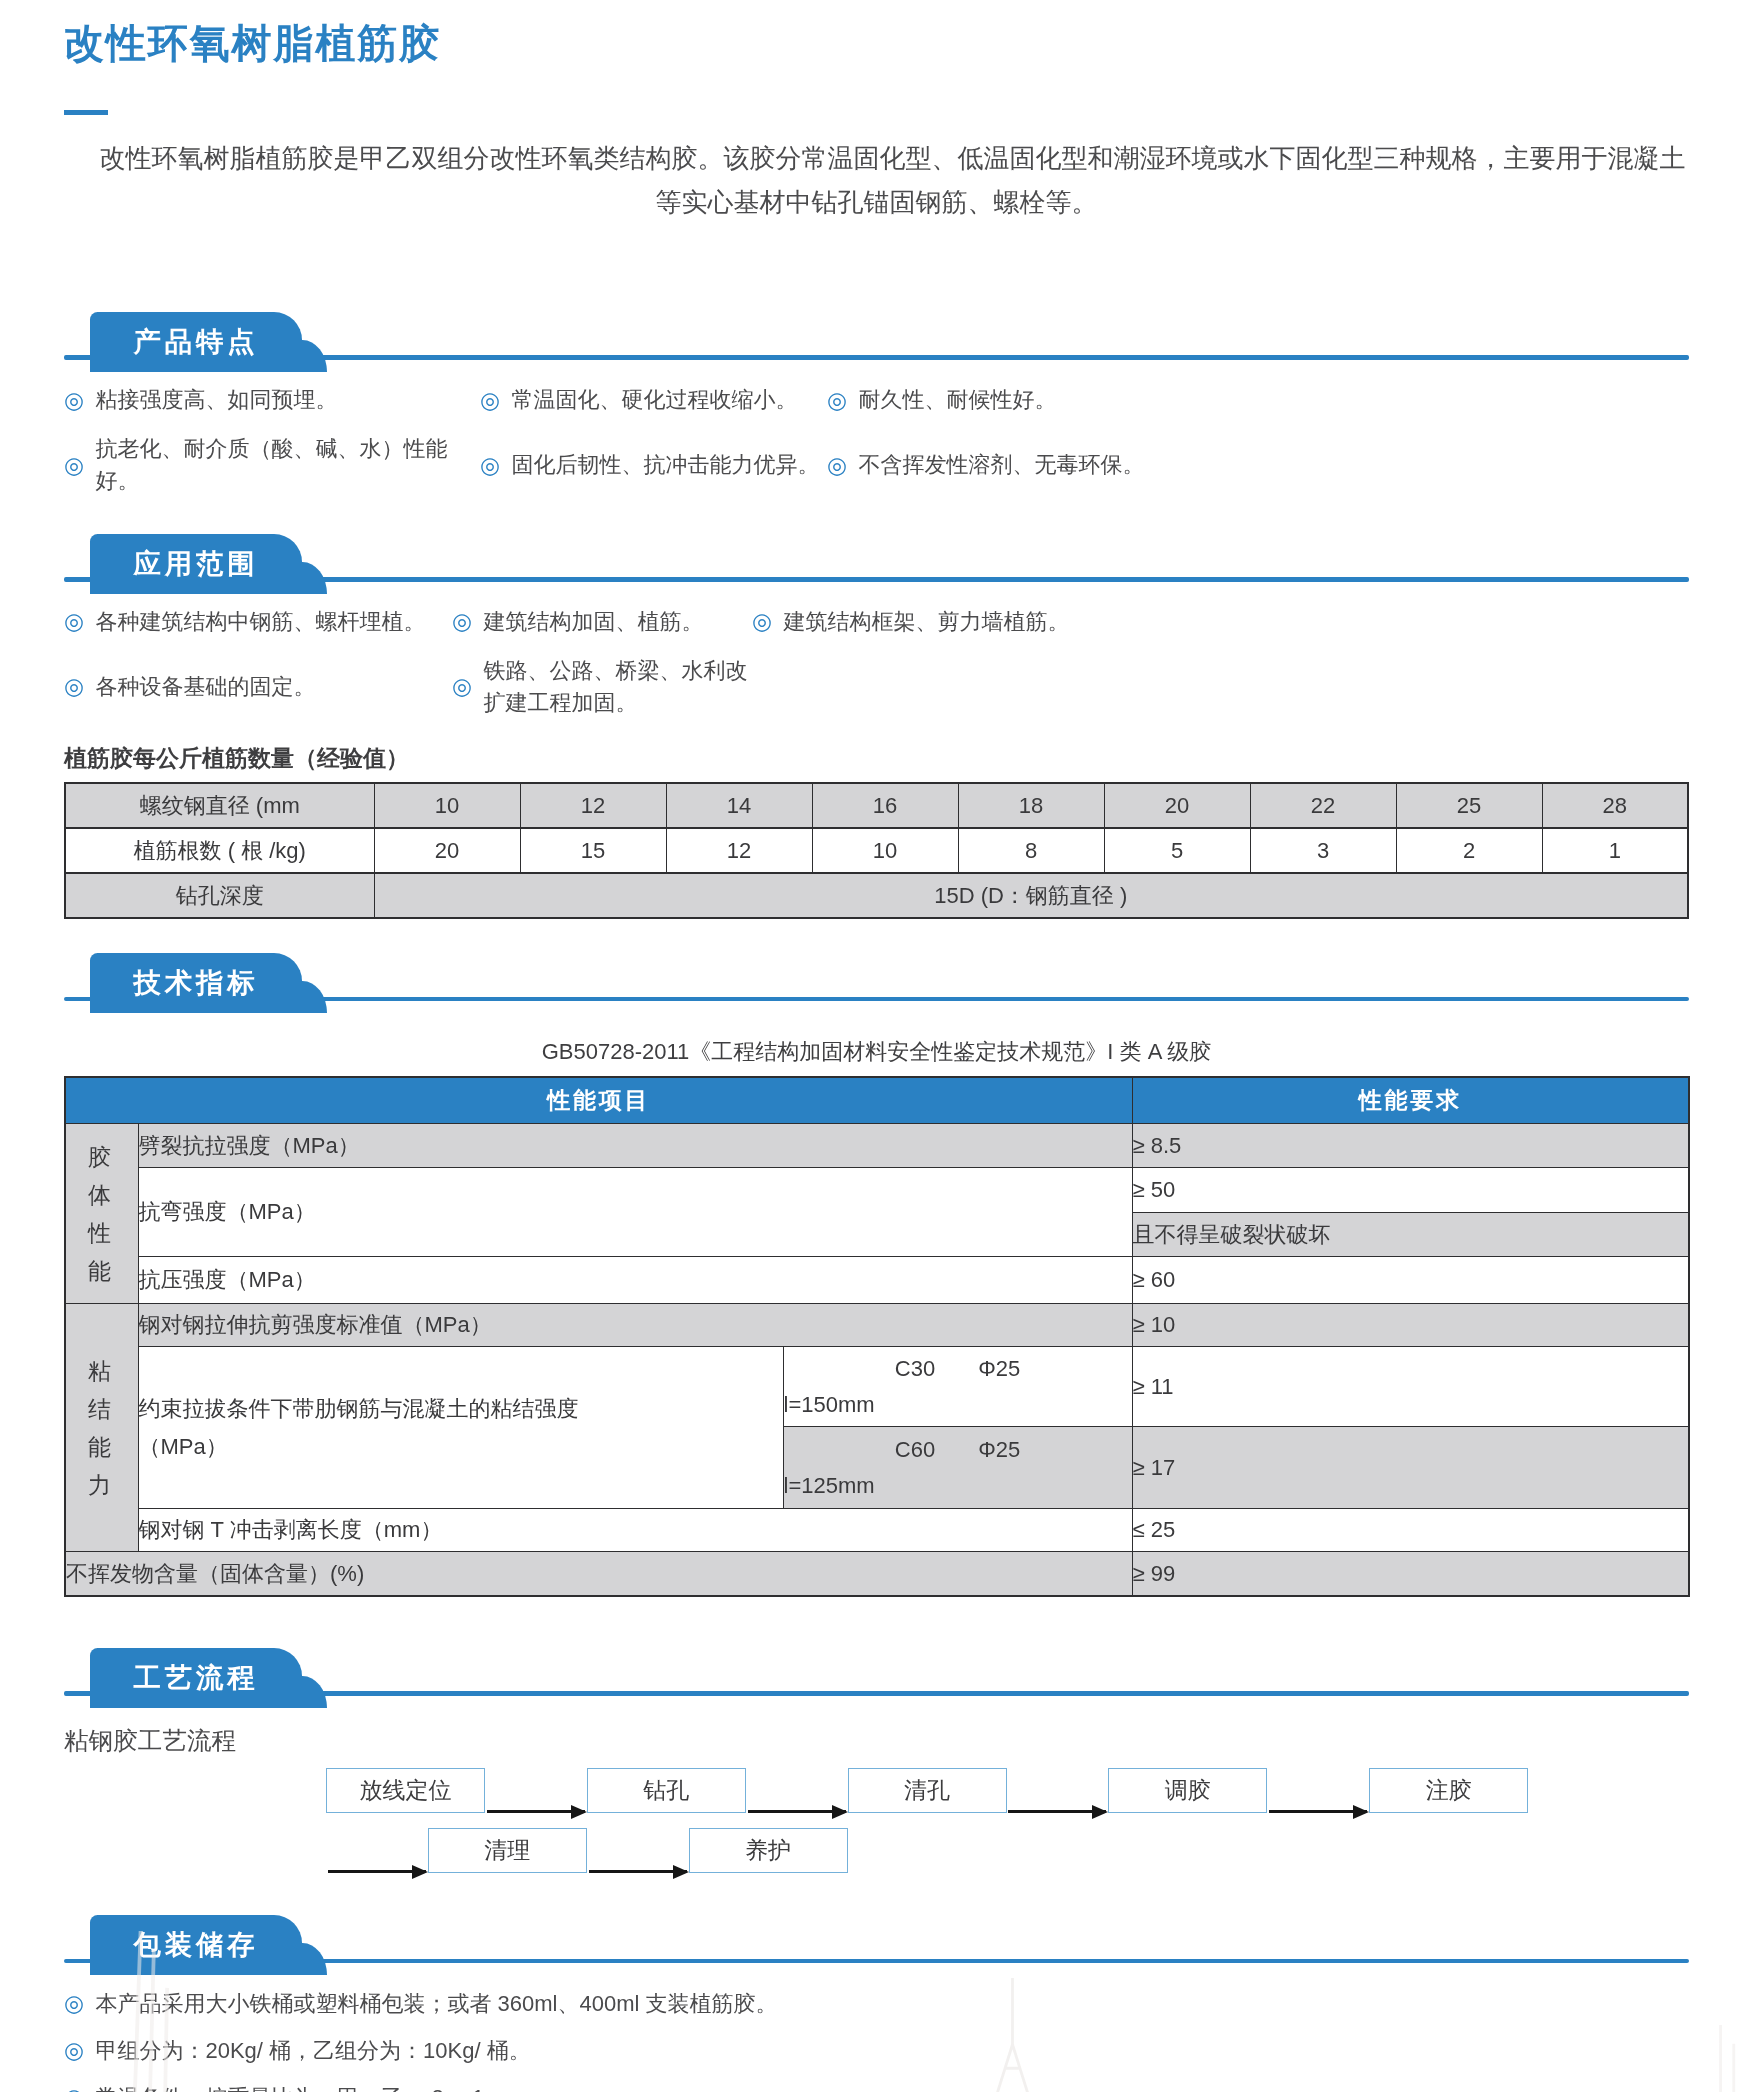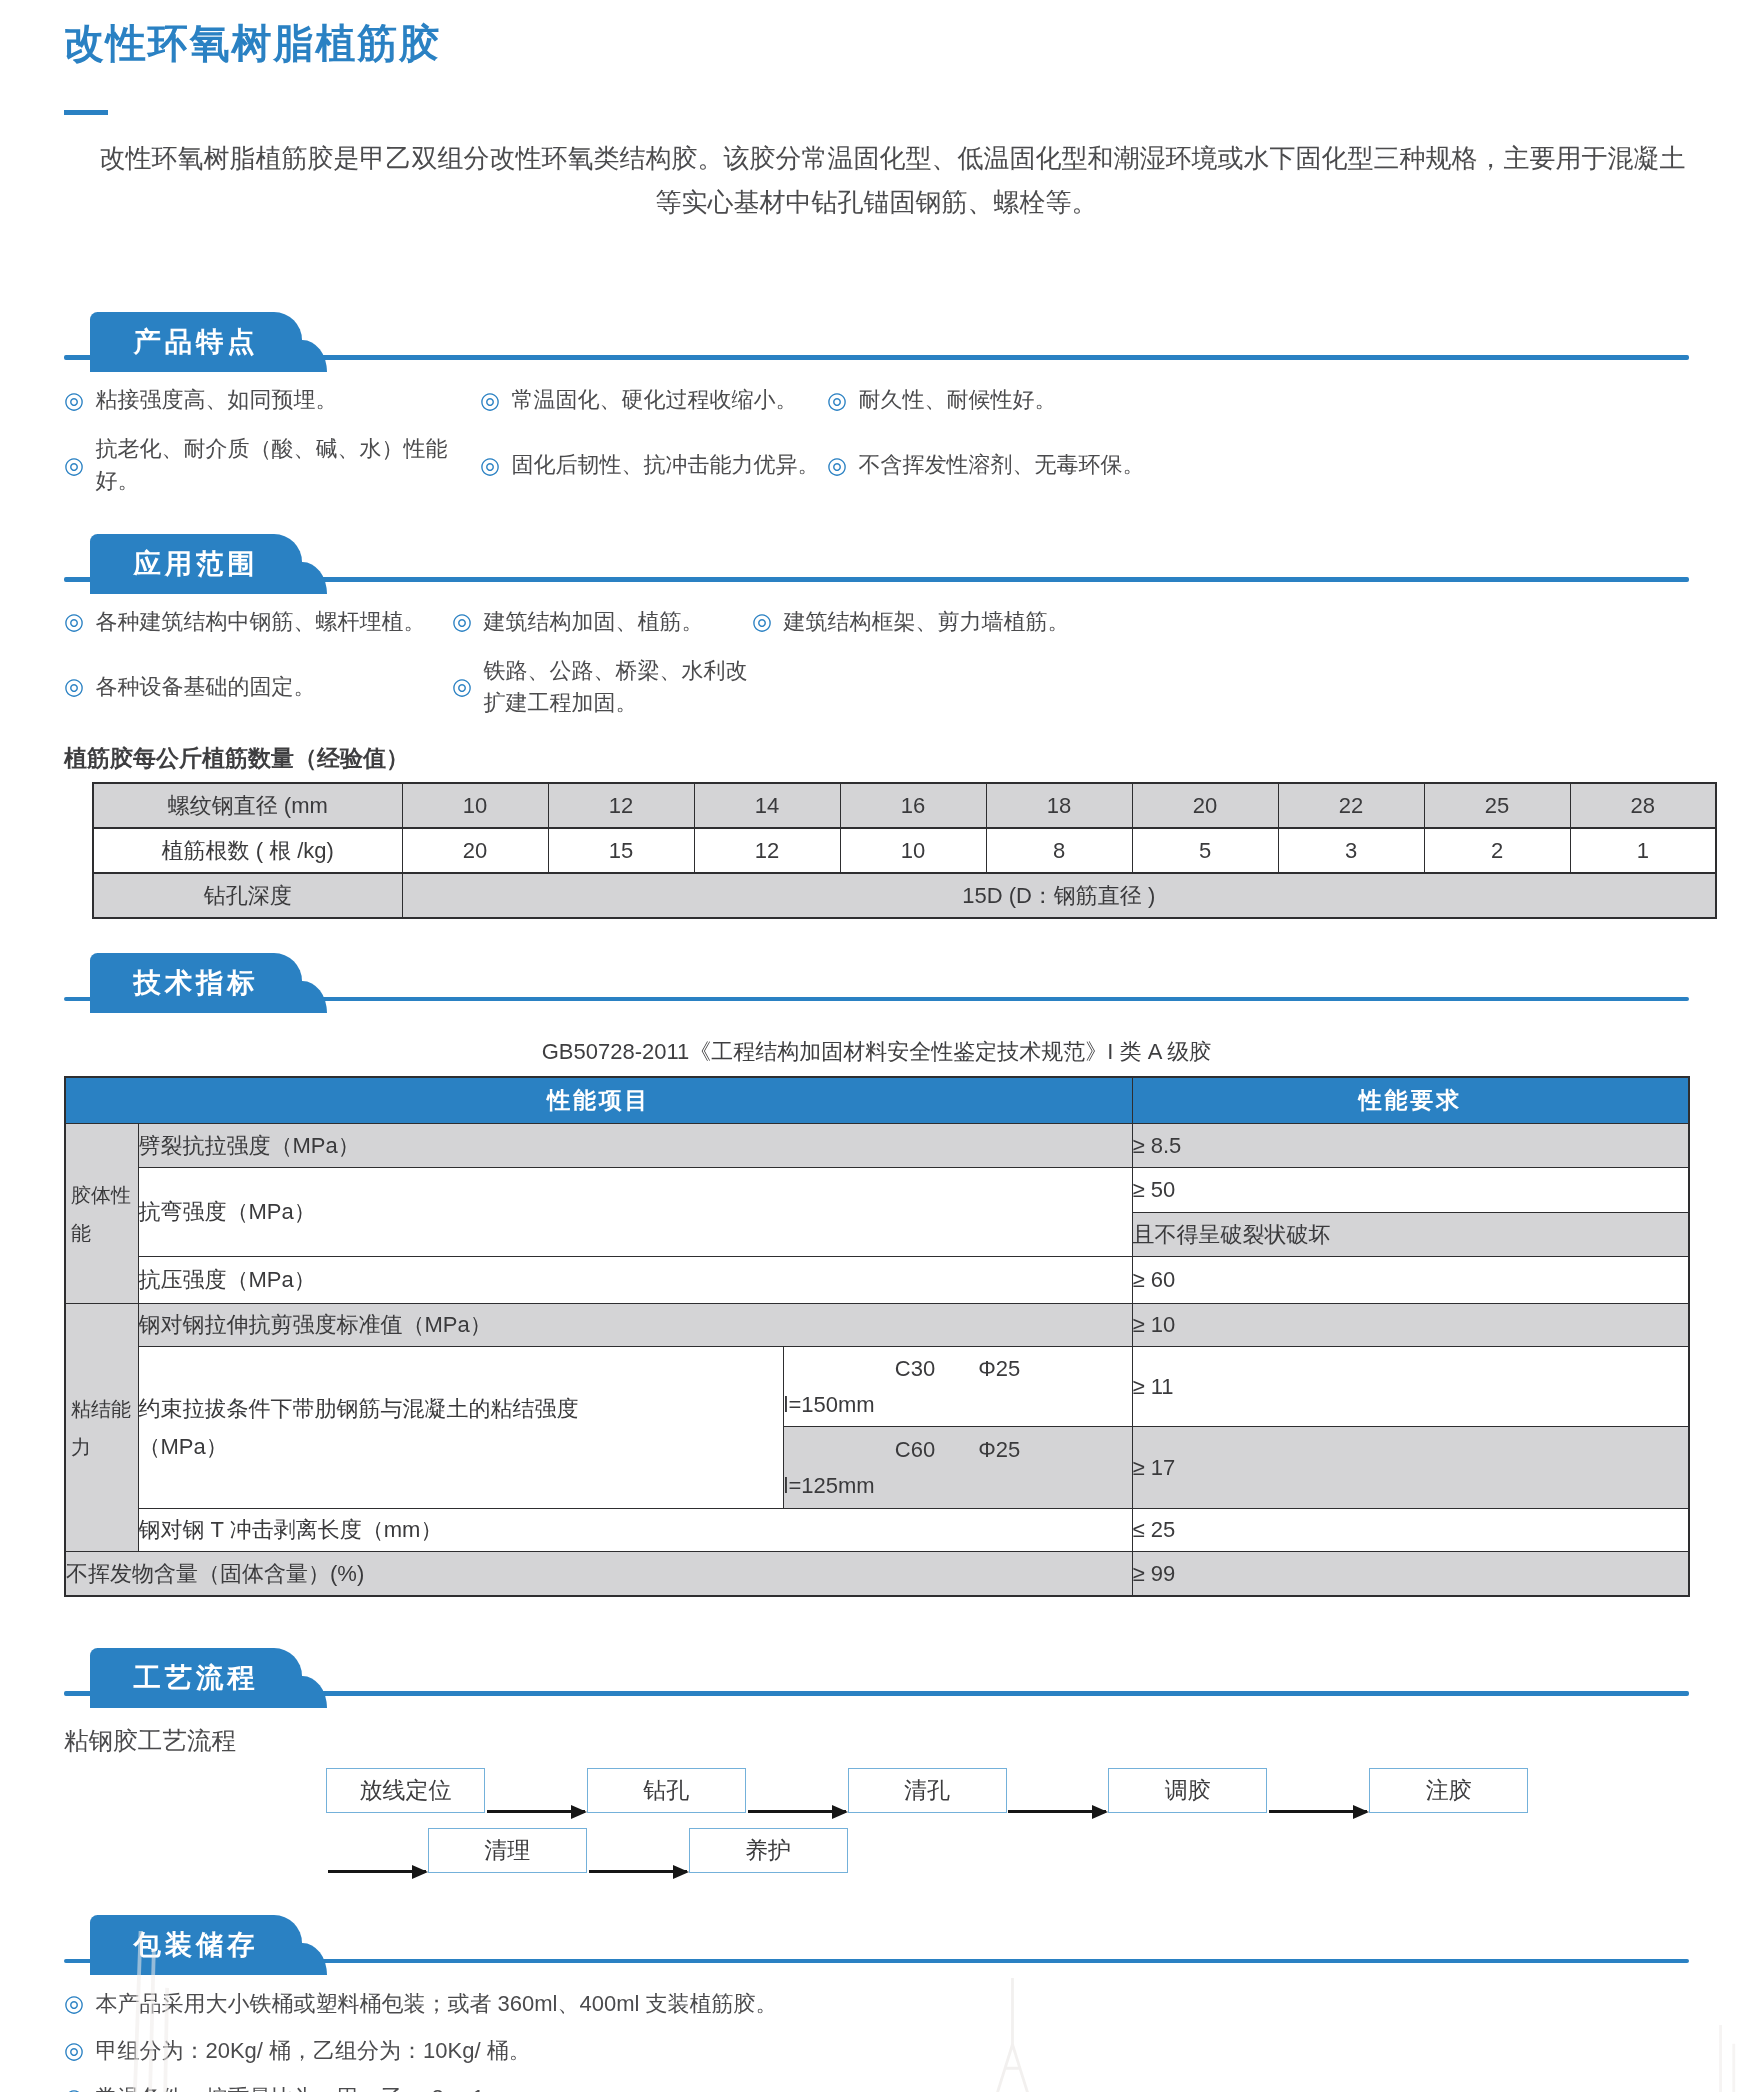--- a/index.html
+++ b/index.html
@@ -38,34 +38,34 @@
   
   .bullets{display:grid;row-gap:17px;font-size:22px;color:var(--text);}
   .bullets.features{grid-template-columns:416px 347px 1fr;margin-top:24.6px;}
   .bullets.apps{grid-template-columns:388px 300px 1fr;margin-top:24px;}
   .b-item{display:flex;align-items:center;gap:11.4px;line-height:32px;}
   .b-icon{color:var(--accent);font-size:23px;line-height:1;}
 
   
   .caption1{margin-top:24px;font-size:23px;font-weight:bold;color:#3e3e40;}
   table.rebar{width:1625px;border-collapse:collapse;table-layout:fixed;margin-top:8.5px;
-              font-size:22px;color:#3a3a3c;border:2.8px solid var(--border);margin-left:28px;}
+              font-size:22px;color:#3a3a3c;border:2.8px solid var(--border);}
   .rebar td{border:1.9px solid var(--border);border-top-width:2.8px;border-bottom-width:2.8px;
             height:45px;text-align:center;}
   .rebar .g{background:var(--gray);}
 
   
   .gb-caption{margin-top:36px;text-align:center;font-size:22px;color:#3e3e40;}
   table.tech{width:1625px;border-collapse:collapse;table-layout:fixed;margin-top:8.5px;
              font-size:22px;color:#3a3a3c;border:2.8px solid var(--border);}
   .tech th,.tech td{border:1.9px solid var(--border);vertical-align:middle;}
   .tech thead th{background:var(--accent);color:#fff;font-size:23px;font-weight:bold;
                  height:47px;letter-spacing:2.8px;}
   .tech .g{background:var(--gray);}
-  .tech .group-cell{background:var(--gray);padding:0 5px;line-height:38px;font-size:20px;}
+  .tech .group-cell{background:var(--gray);padding:0 22px;line-height:38px;font-size:23px;}
   .tech .cond .pair{display:flex;justify-content:center;gap:43px;line-height:36px;}
   .tech .cond div{line-height:36px;}
   .h45{height:43px}.h46{height:44px}.h47{height:44px}.h48{height:45px}.h50{height:47px}
   .h85{height:80px}.h87{height:82px}
   .bond-label div{line-height:38px;}
 
   
   .flow-caption{margin-top:28px;font-size:24.6px;color:#4a4a4c;}
   .flow-row{display:flex;align-items:flex-end;margin-left:262px;height:45px;}
   .flow-row.r1{margin-top:11.4px;}

